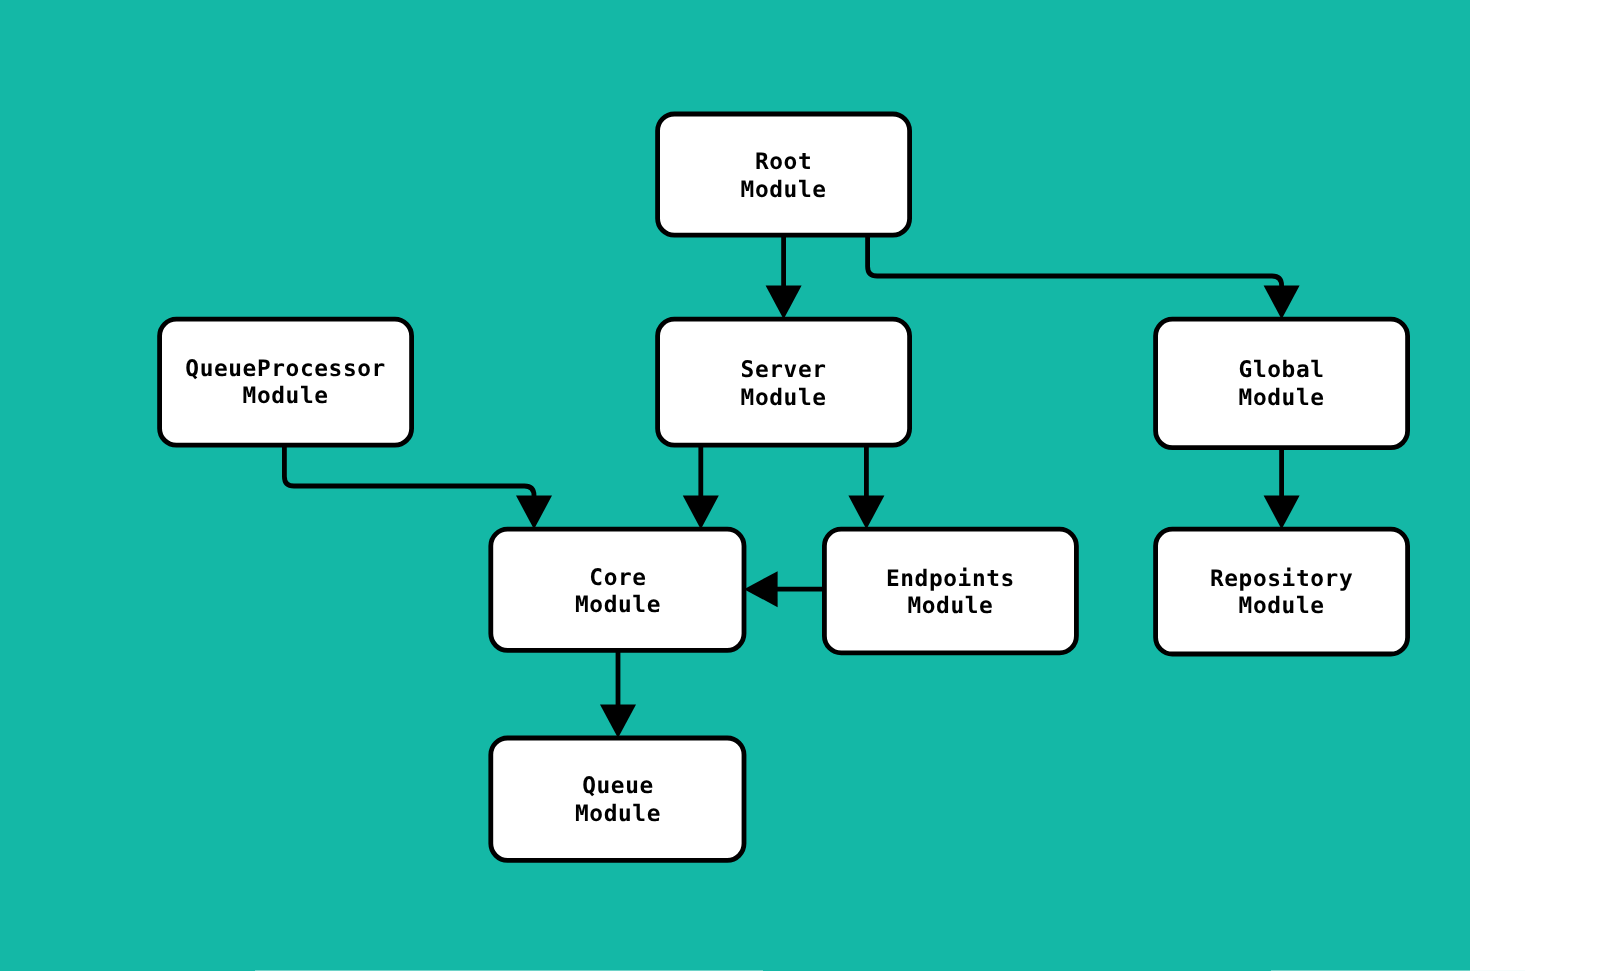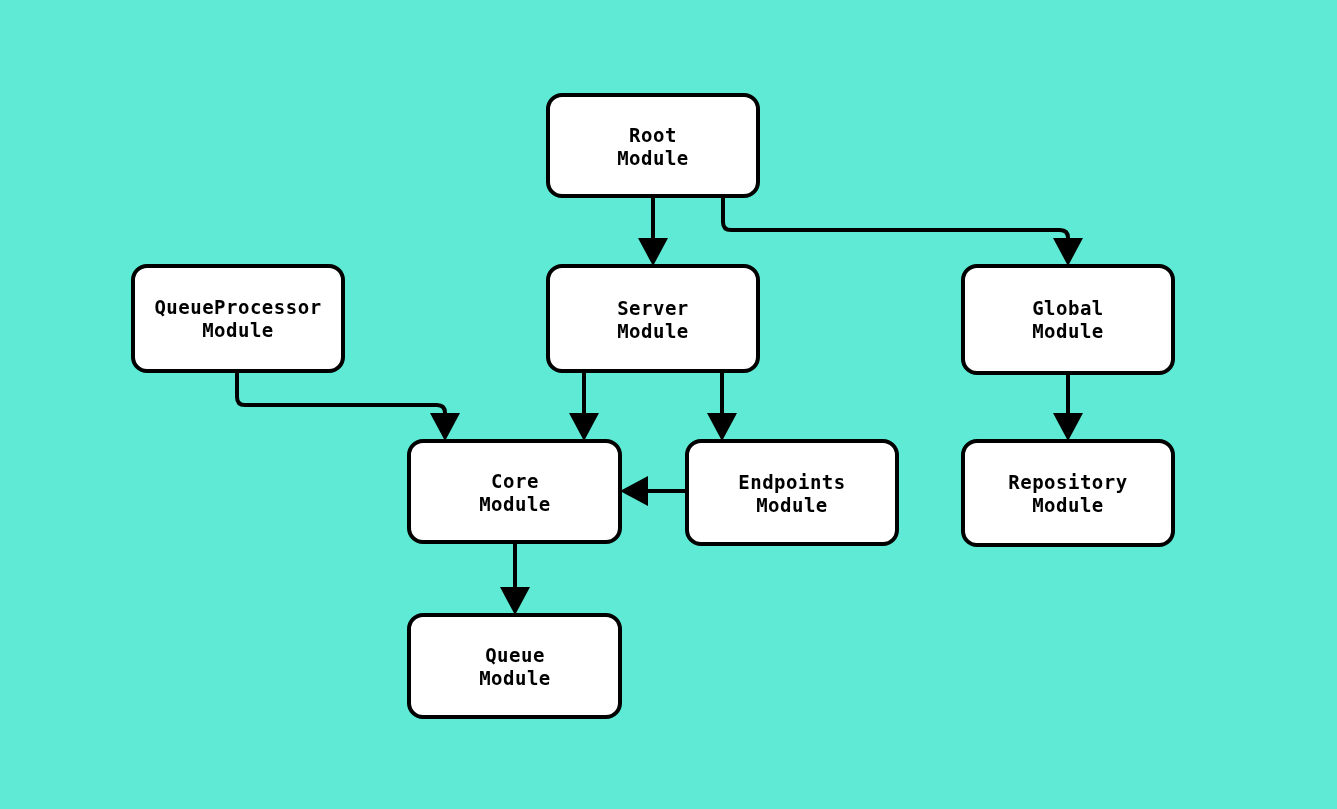--- a/index.html
+++ b/index.html
@@ -3,23 +3,23 @@
 <meta charset="utf-8">
 <title>Module Dependency Diagram</title>
 <style>
   html, body {
     margin: 0;
     padding: 0;
     background: #ffffff;
   }
   #diagram-root {
     position: relative;
-    width: 1337px;
+    width: 1225px;
     height: 809px;
-    background: #5eead4;
+    background: #14b8a6;
     overflow: hidden;
     font-family: "DejaVu Sans Mono", "Liberation Mono", monospace;
   }
   #diagram-svg {
     position: absolute;
     left: 0;
     top: 0;
     width: 1337px;
     height: 809px;
     display: block;

